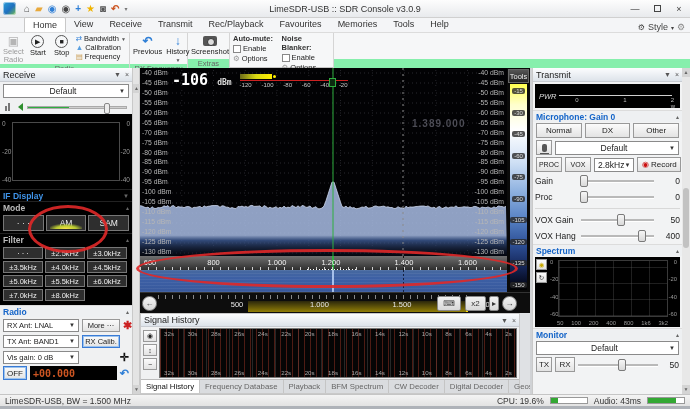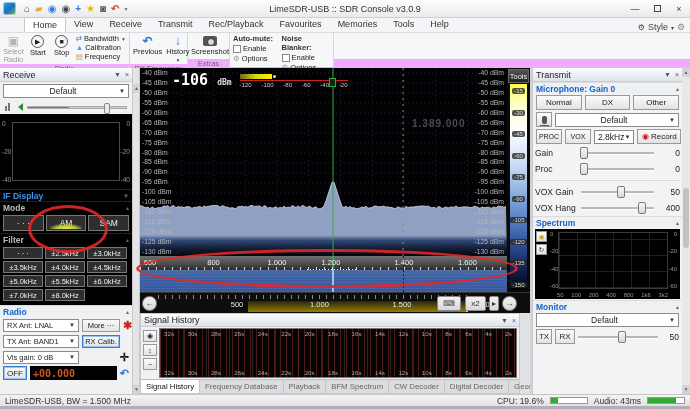--- a/index.html
+++ b/index.html
@@ -18,21 +18,21 @@
   .winbtns div{width:22px;height:15px;display:flex;align-items:center;justify-content:center;font-size:9px;color:#444;}
   .winbtns .sq{width:7px;height:7px;border:1px solid #444;display:block;}
   
   #menubar{position:absolute;left:0;top:18px;width:690px;height:15px;background:#f4f5f7;display:flex;align-items:flex-end;font-size:9px;border-bottom:1px solid #dcdcdc;}
   .mtab{padding:2px 8px 2px;color:#333;}
   .mtab.active{background:#fff;border:1px solid #c8c8c8;border-bottom:none;border-radius:2px 2px 0 0;}
   #menubar .style-area{margin-left:auto;display:flex;align-items:center;gap:3px;padding-right:5px;color:#444;}
   #ribbon{position:absolute;left:0;top:33px;width:690px;height:35px;background:#f6f7f8;border-bottom:1px solid #c5c5c5;display:flex;}
   .rgroup{display:flex;flex-direction:column;border-right:1px solid #d5d5d5;height:35px;}
   .rgroup .content{flex:1;display:flex;align-items:flex-start;padding:1px 3px 0;gap:4px;}
-  .rgroup .glabel{height:9px;font-size:7.5px;color:#666;text-align:center;background:#f0abfc;line-height:9px;}
+  .rgroup .glabel{height:9px;font-size:7.5px;color:#666;text-align:center;background:#86efac;line-height:9px;}
   .bigbtn{display:flex;flex-direction:column;align-items:center;width:32px;font-size:7.5px;color:#222;line-height:8px;text-align:center;}
   .bigbtn .ic{font-size:12px;line-height:14px;height:14px;}
   .circ{width:13px;height:13px;border:1px solid #555;border-radius:50%;display:flex;align-items:center;justify-content:center;font-size:7px;margin:1px 0;}
   .stackcol{display:flex;flex-direction:column;justify-content:space-between;height:26px;font-size:7.5px;}
   .stackrow{display:flex;align-items:center;gap:2px;white-space:nowrap;}
   .blue{color:#2f7fd6;}
   .dis{color:#9a9a9a;}
   .cam{width:14px;height:10px;background:#555;border-radius:2px;position:relative;margin:2px 0;}
   .cam::after{content:"";position:absolute;left:4px;top:2px;width:6px;height:6px;border-radius:50%;background:#ddd;border:1px solid #333;}
   .chk{width:8px;height:8px;border:1px solid #888;background:#fff;display:inline-block;}
@@ -670,20 +670,30 @@
 <div id="gap1"></div>
 
 <div id="rightpanel">
   <div class="phdr">
     <span>Transmit</span>
     <span class="ctr">
         <span>▼</span>
         <span>×</span>
       </span>
   </div>
+  <div id="pwrbox">
+    <span class="pwrlab">PWR</span>
+    <div id="pwrline"></div>
+    <div id="pwrticks">
+
+    <span style="left: 18px; top: 7px;">0</span>
+        <span style="left: 66px; top: 7px;">1</span>
+        <span style="left: 114px; top: 7px;">2 w</span>
+      </div>
+  </div>
   <div class="sechdr">
     <span>Microphone: Gain 0</span>
     <span class="caret">▴</span>
   </div>
   <div class="rowpad">
 
   <div class="btn mode3 active">Normal</div>
       <div class="btn mode3">DX</div>
       <div class="btn mode3">Other</div>
     </div>

